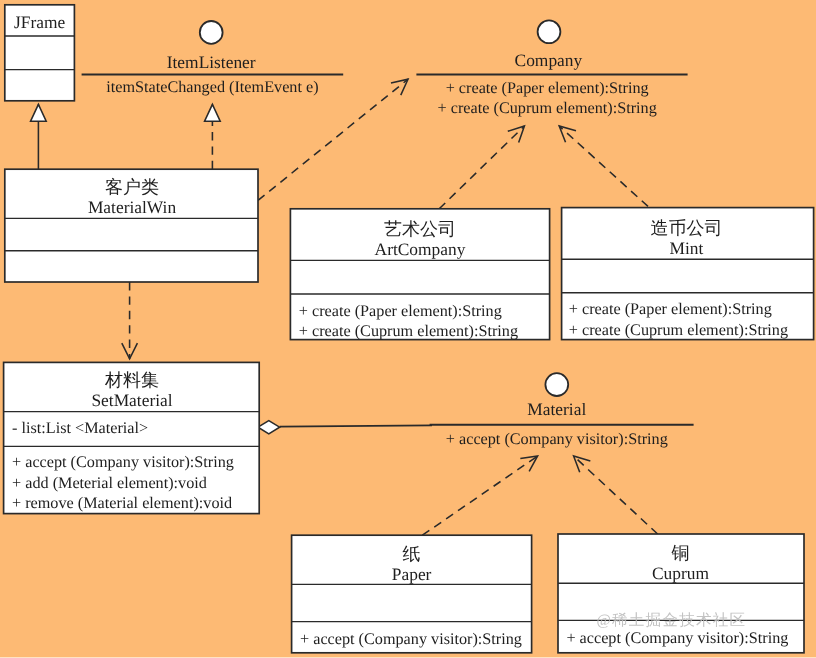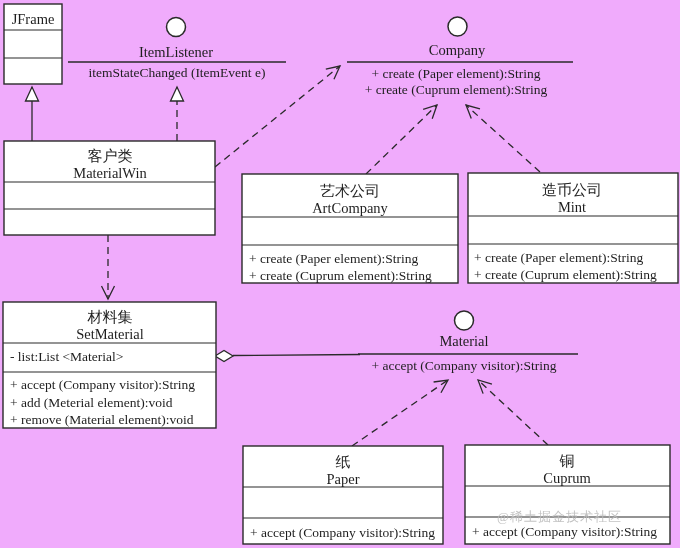--- a/index.html
+++ b/index.html
@@ -1,19 +1,19 @@
 <!DOCTYPE html>
 <html><head>
 <meta charset="utf-8">
 <style>
   html, body { margin: 0; padding: 0; background: #ffffff; }
   #stage {
     position: relative;
     width: 680px; height: 548px;
-    background: #f0abfc;
+    background: #fdba74;
     font-family: "Liberation Serif", "DejaVu Serif", serif;
     overflow: hidden;
   }
   svg text {
     font-family: "Liberation Serif", "DejaVu Serif", serif;
     fill: #1e1e1e;
   }
   .cn-name   { font-size: 15px; }
   .en-name   { font-size: 14.5px; }
   .op-label  { font-size: 13.5px; }

